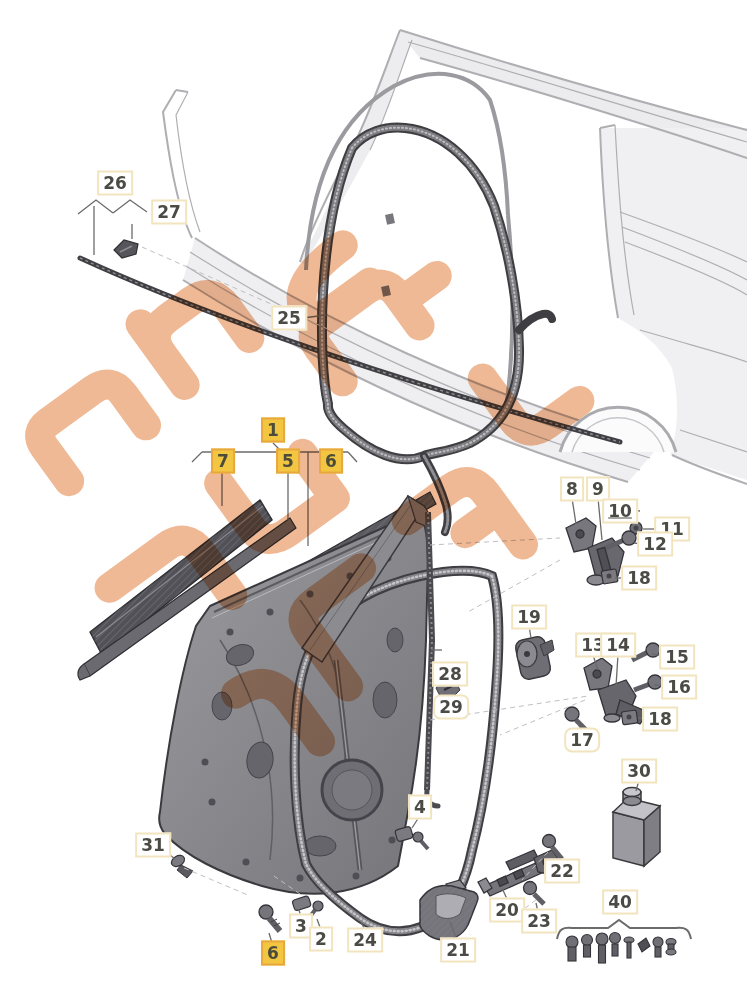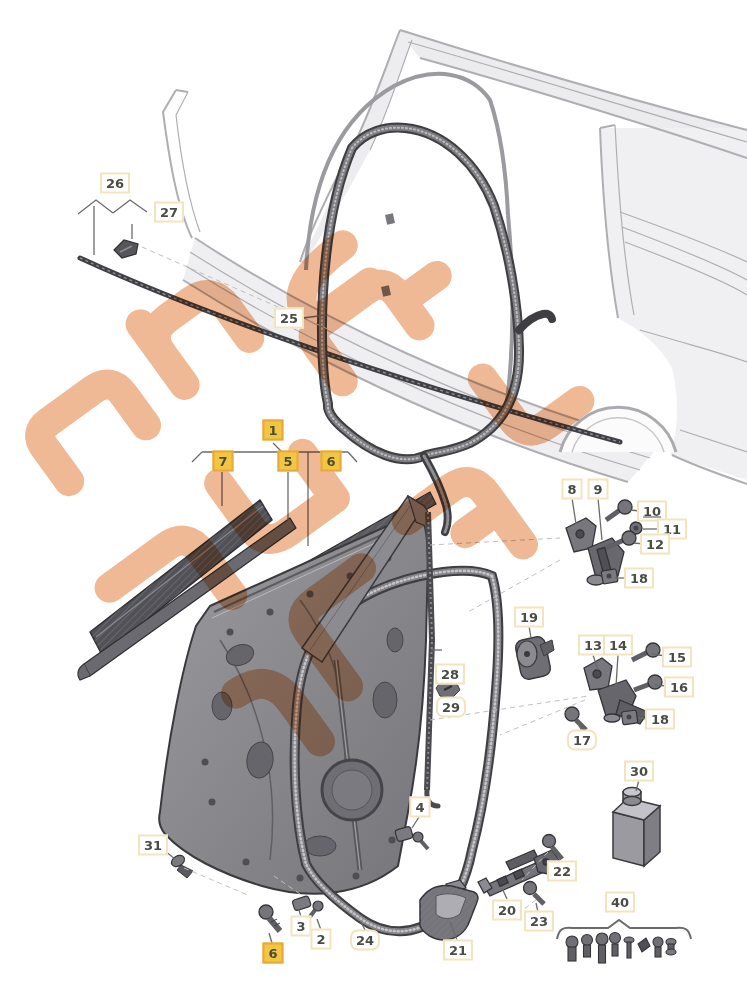--- a/index.html
+++ b/index.html
@@ -1,20 +1,20 @@
 <!DOCTYPE html>
 <html><head>
 <meta charset="utf-8">
 <style>
   html,body{margin:0;padding:0;background:#fff;}
   #stage{position:relative;width:747px;height:1000px;background:#ffffff;overflow:hidden;
          font-family:"DejaVu Sans","Liberation Sans",sans-serif;}
   #art{position:absolute;left:0;top:0;}
   #labels{position:absolute;left:0;top:0;width:747px;height:1000px;}
-  .plabel{position:absolute;transform:translate(-50%,-50%);font-weight:bold;font-size:13px;
+  .plabel{position:absolute;transform:translate(-50%,-50%);font-weight:bold;font-size:17px;
           line-height:1;padding:2px 4px;border:2px solid #F1E4BE;background:#FFFFFF;color:#4B4B46;
           cursor:pointer;user-select:none;}
   .plabel.hl{background:#F3C642;border-color:#E8A83E;color:#4C4C3A;}
 </style>
 </head>
 <body>
 
 <div id="stage">
 <svg id="art" width="747" height="1000" viewBox="0 0 747 1000">
   <defs>
@@ -363,21 +363,21 @@
 <div id="labels">
       <div class="plabel" style="left: 115px; top: 183px;">26</div>
       <div class="plabel" style="left: 133px; top: 212px; margin-left: 36px;">27</div>
       <div class="plabel" style="left: 289px; top: 318px;">25</div>
       <div class="plabel hl" style="left: 273px; top: 430px;">1</div>
       <div class="plabel hl" style="left: 223px; top: 461px;">7</div>
       <div class="plabel hl" style="left: 288px; top: 461px;">5</div>
       <div class="plabel hl" style="left: 331px; top: 461px;">6</div>
       <div class="plabel" style="left: 572px; top: 489px;">8</div>
       <div class="plabel" style="left: 598px; top: 489px;">9</div>
-      <div class="plabel" style="left: 652px; top: 511px; text-decoration: underline;">10</div>
+      <div class="plabel" style="left: 620px; top: 511px; text-decoration: underline;">10</div>
       <div class="plabel" style="left: 672px; top: 529px;">11</div>
       <div class="plabel" style="left: 655px; top: 544px;">12</div>
       <div class="plabel" style="left: 639px; top: 578px;">18</div>
       <div class="plabel" style="left: 529px; top: 617px;">19</div>
       <div class="plabel" style="left: 593px; top: 645px;">13</div>
       <div class="plabel" style="left: 618px; top: 645px;">14</div>
       <div class="plabel" style="left: 677px; top: 657px;">15</div>
       <div class="plabel" style="left: 679px; top: 687px;">16</div>
       <div class="plabel" style="left: 582px; top: 740px; border-radius: 8px;">17</div>
       <div class="plabel" style="left: 660px; top: 719px;">18</div>
@@ -385,17 +385,17 @@
       <div class="plabel" style="left: 451px; top: 707px; border-radius: 7px;">29</div>
       <div class="plabel" style="left: 639px; top: 771px;">30</div>
       <div class="plabel" style="left: 153px; top: 845px;">31</div>
       <div class="plabel" style="left: 420px; top: 807px;">4</div>
       <div class="plabel" style="left: 562px; top: 871px;">22</div>
       <div class="plabel" style="left: 507px; top: 910px;">20</div>
       <div class="plabel" style="left: 539px; top: 921px;">23</div>
       <div class="plabel" style="left: 301px; top: 926px;">3</div>
       <div class="plabel" style="left: 321px; top: 939px;">2</div>
       <div class="plabel" style="left: 458px; top: 950px;">21</div>
-      <div class="plabel" style="left: 365px; top: 940px; border-radius: 8px;">24</div>
+      <div class="plabel" style="left: 365px; top: 940px;">24</div>
       <div class="plabel hl" style="left: 273px; top: 953px;">6</div>
       <div class="plabel" style="left: 620px; top: 902px;">40</div>
     </div>
 </div>
 
 </body></html>

